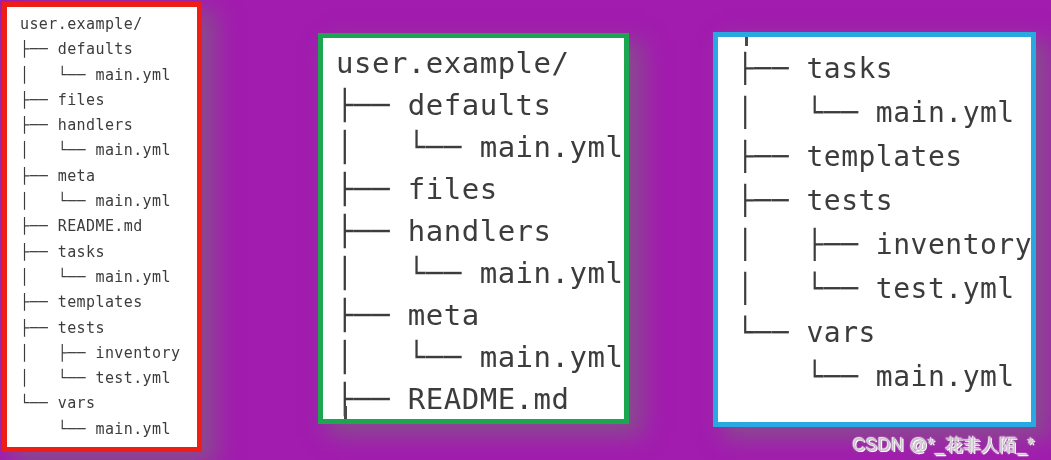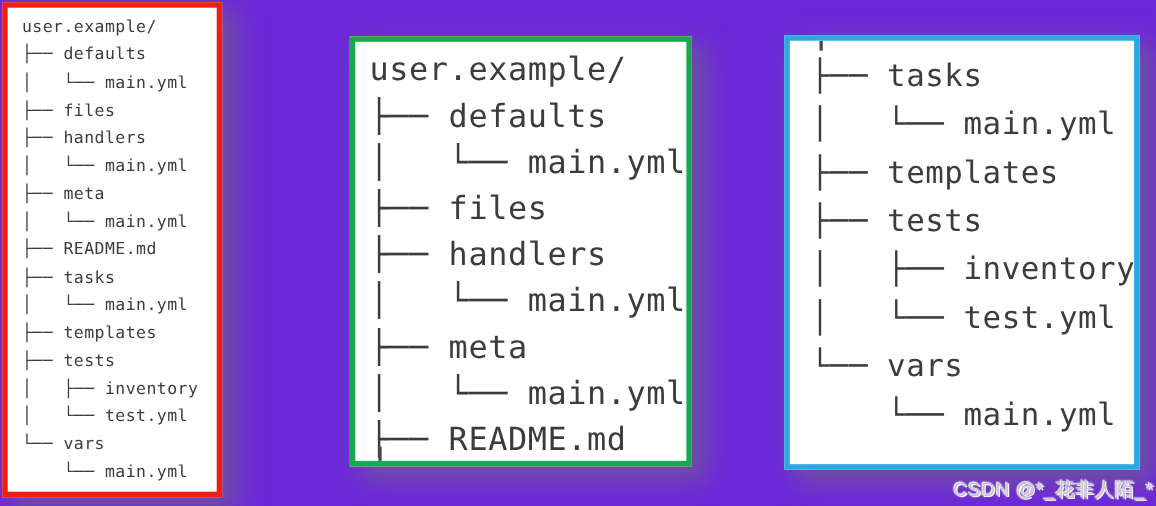--- a/index.html
+++ b/index.html
@@ -4,21 +4,21 @@
 <style>
   html, body {
     margin: 0;
     padding: 0;
     background: #ffffff;
   }
   .stage {
     position: relative;
     width: 1051px;
     height: 460px;
-    background: #6d28d9;
+    background: #a21caf;
     overflow: hidden;
     font-family: "DejaVu Sans Mono", monospace;
   }
   .panel {
     position: absolute;
     background: #ffffff;
     border: 5px solid #888;
     box-sizing: border-box;
     overflow: hidden;
     box-shadow: 12px 10px 22px 2px rgba(115,115,115,0.55);
@@ -75,21 +75,21 @@
     bottom: 0;
     height: 13px;
   }
   .panel-blue .trunk-frag {
     left: 27px;
     top: 0;
     height: 9px;
   }
   .watermark {
     position: absolute;
-    right: 2px;
+    right: 16px;
     bottom: 3px;
     font-family: "Liberation Sans", sans-serif;
     font-size: 17.5px;
     letter-spacing: 0.5px;
     color: #c7c7c7;
     text-shadow: 0 0 2px #ffffff, 1px 1px 0 #ffffff, -1px -1px 1px #f2f2f2;
     white-space: nowrap;
   }
 </style>
 </head>

